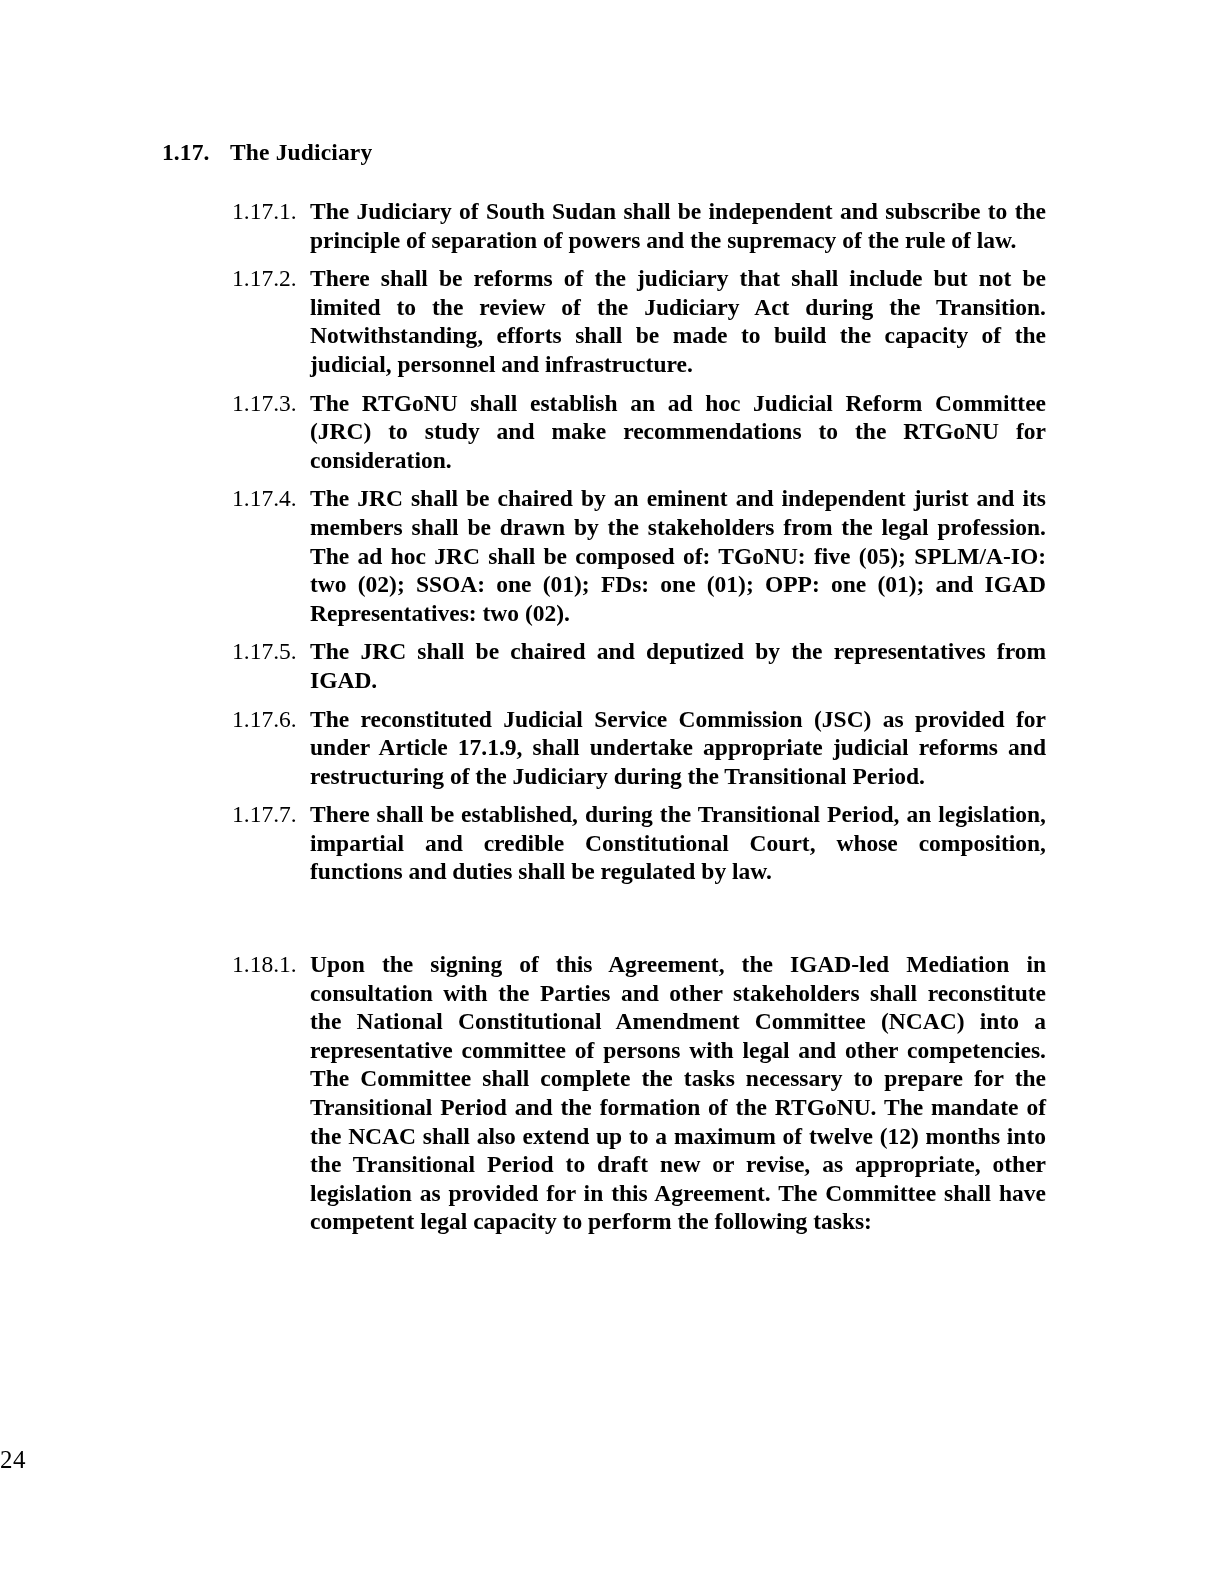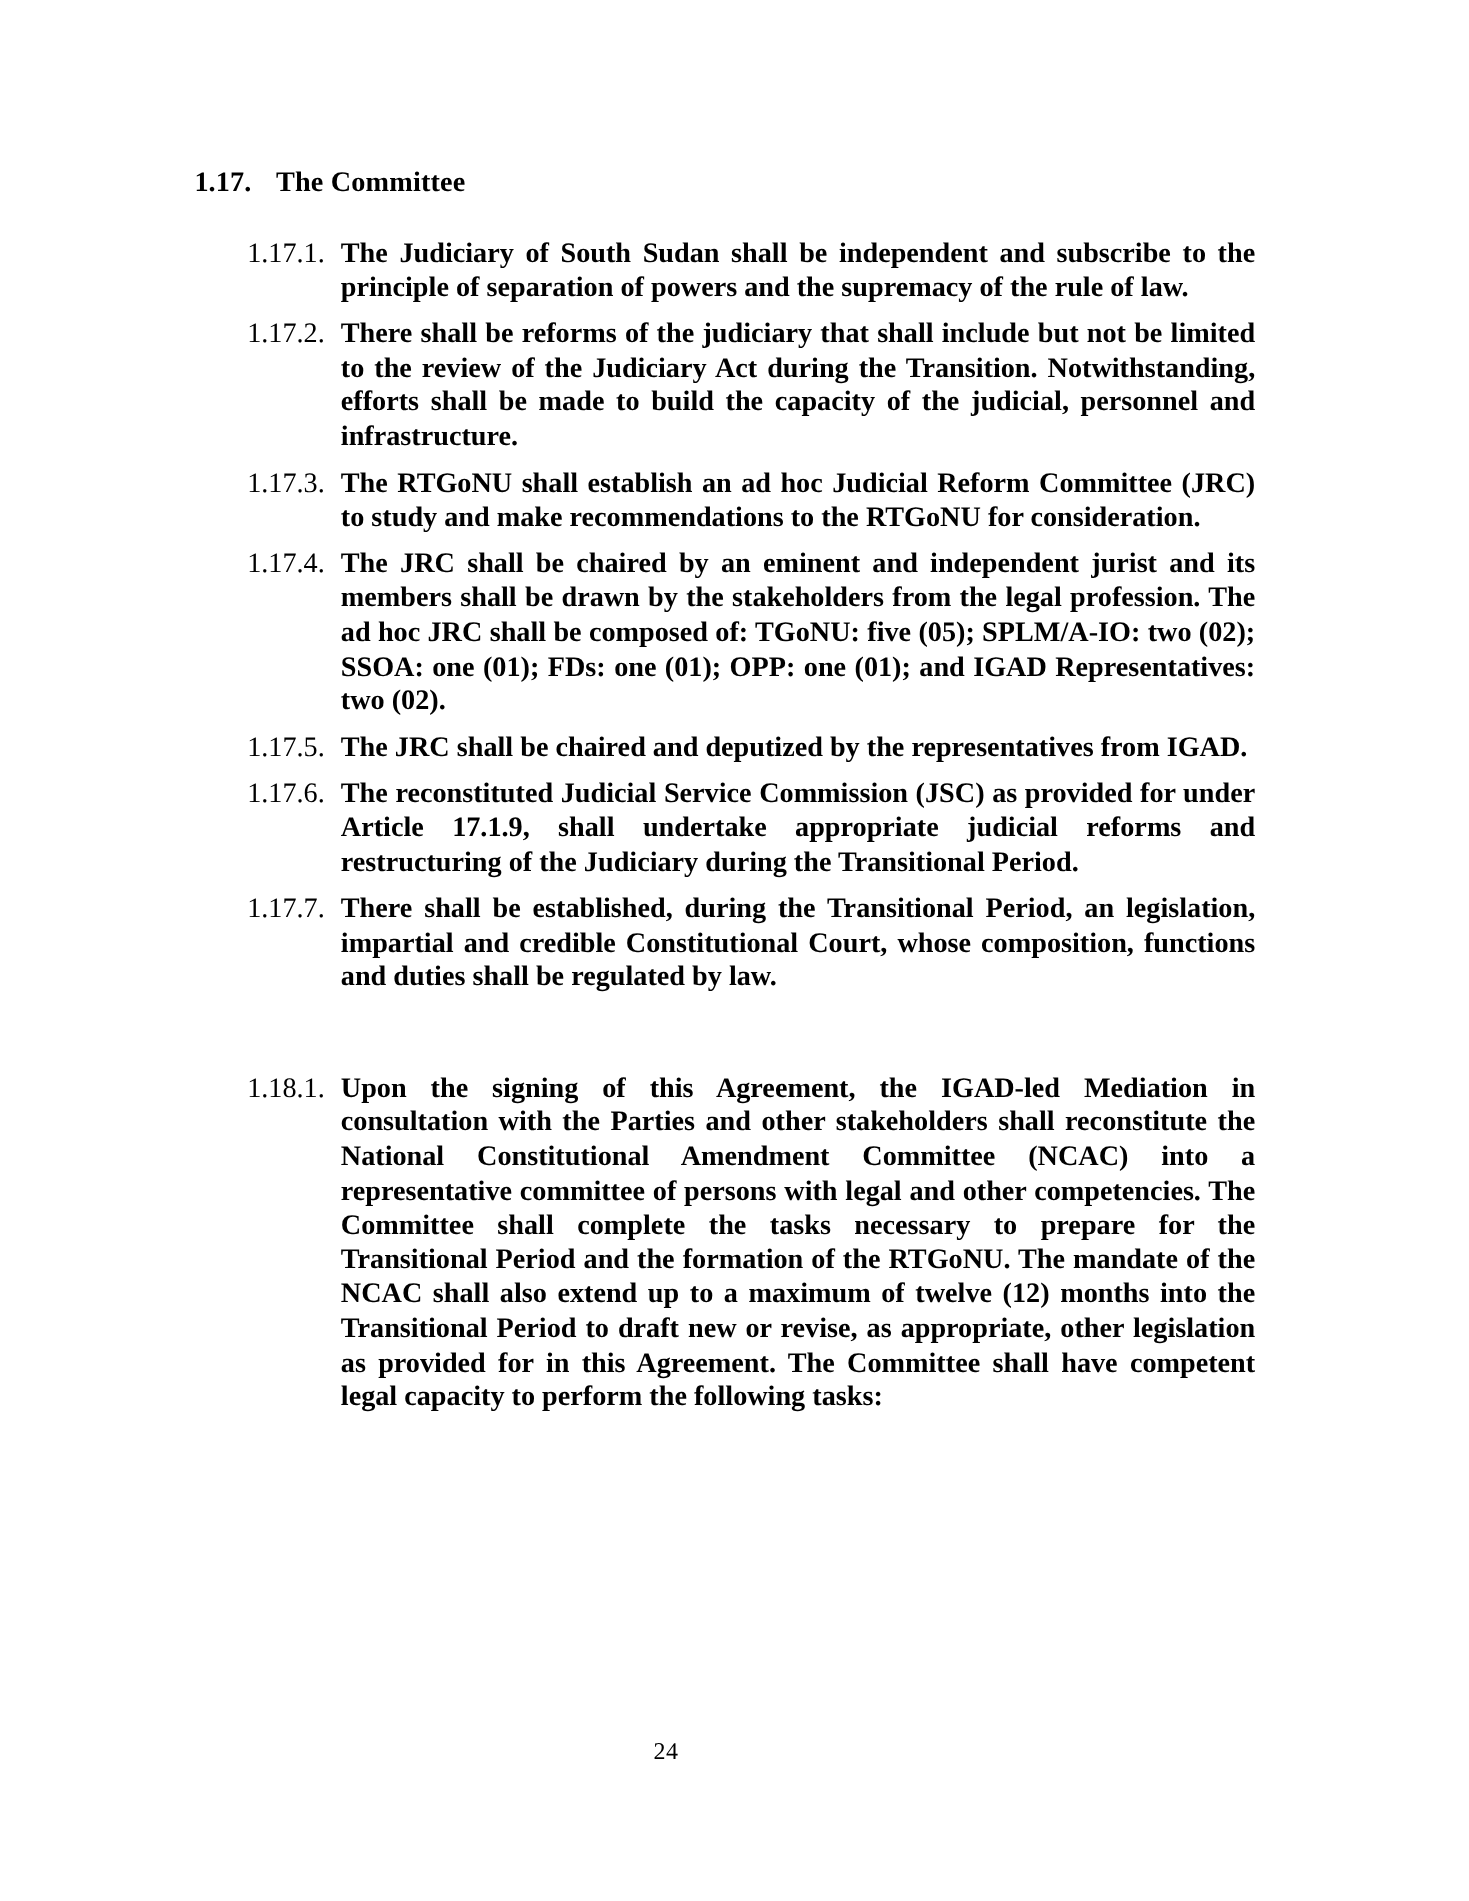--- a/index.html
+++ b/index.html
@@ -55,21 +55,21 @@
 
   
   .p-row {
     display: flex;
     align-items: flex-start;
     font-size: 23.5px;
     line-height: 28.6px;
   }
   .p-num {
     flex: 0 0 78px;
-    margin-left: 44px;      
+    margin-left: 70px;      
     text-align: left;
     white-space: nowrap;
   }
   .p-body {
     flex: 1 1 auto;
     text-align: justify;
     text-justify: inter-word;
     hyphens: none;
     font-weight: bold;
   }
@@ -78,37 +78,37 @@
   .gap-sm { height: 10px; }
   .gap-lg { height: 34px; }
   .gap-xl { height: 30px; }
 
   
   .page-number {
     position: absolute;
     left: 0;
     top: 1448px;
     width: 1224px;
-    text-align: center;
-    font-size: 20px;
+    text-align: left;
+    font-size: 25px;
     line-height: 24px;
     letter-spacing: 0.5px;
     padding-right: 114px;
     box-sizing: border-box;
   }
 </style>
 </head>
 <body>
 
 <div class="page">
   <div class="content">
 
     <div class="h1-row">
       <div class="h1-num">1.17.</div>
-      <div class="h1-title">The Committee</div>
+      <div class="h1-title">The Judiciary</div>
     </div>
 
     <div class="gap-xl"></div>
 
     <div class="p-row">
       <div class="p-num">1.17.1.</div>
       <div class="p-body">The Judiciary of South Sudan shall be independent and subscribe to the principle of separation of powers and the supremacy of the rule of law.</div>
     </div>
     <div class="gap-sm"></div>
 

